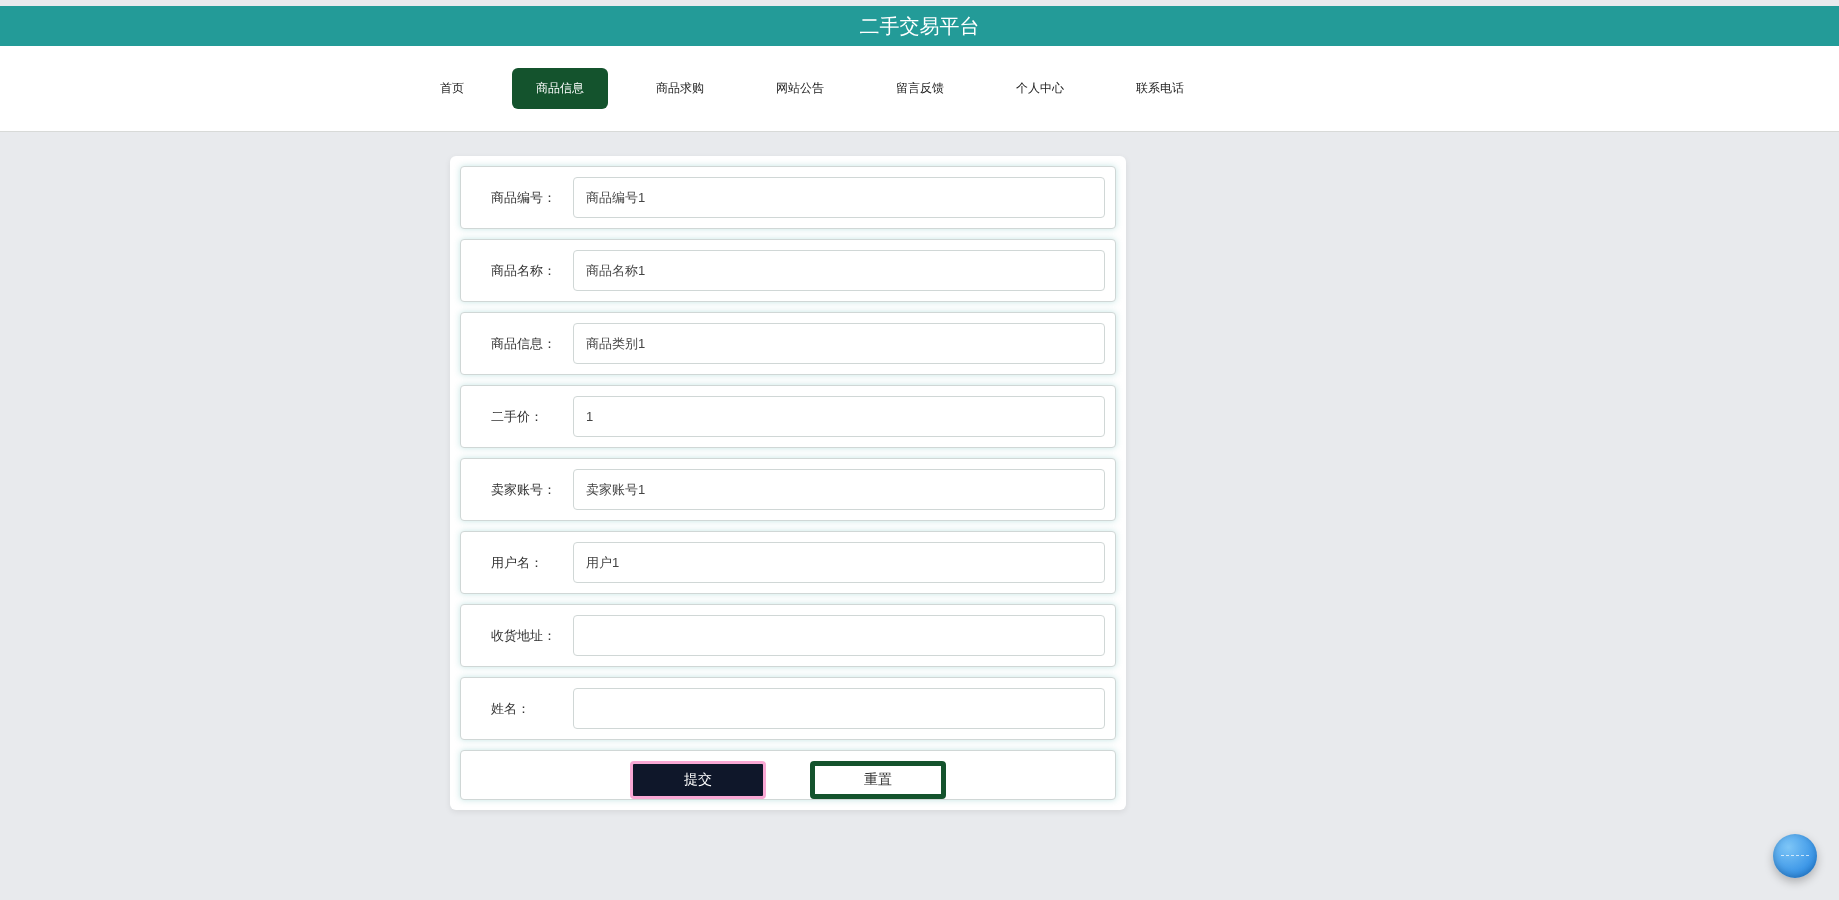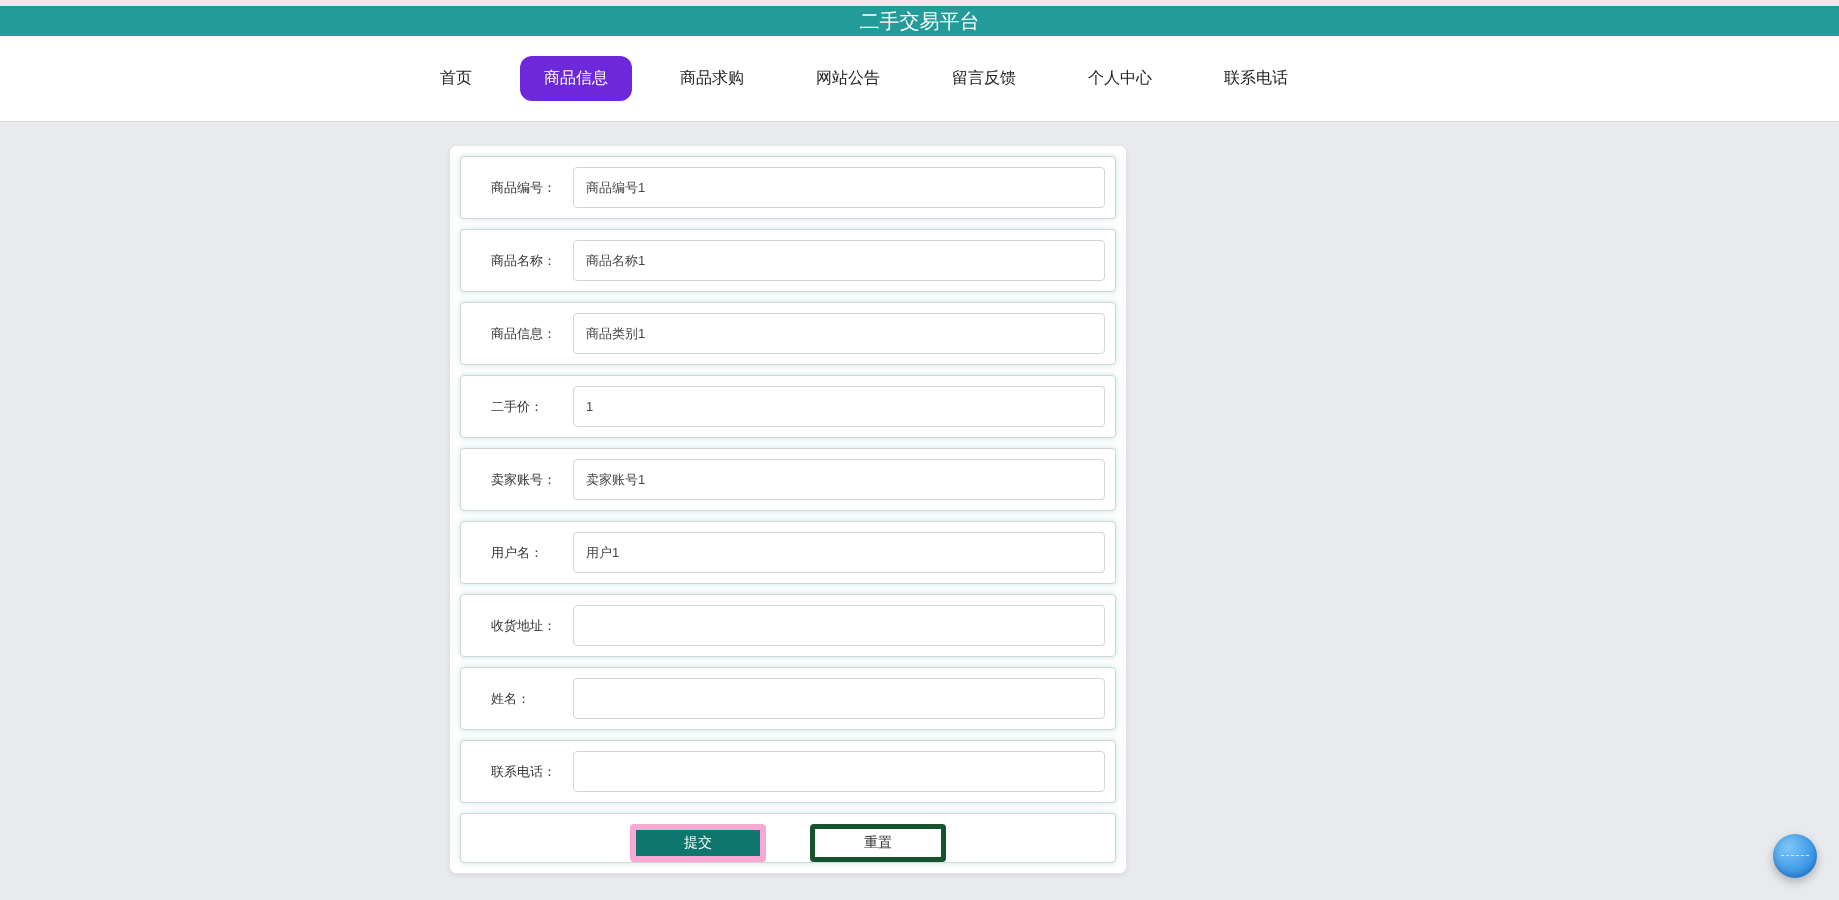--- a/index.html
+++ b/index.html
@@ -10,49 +10,48 @@
     body {
       font-family: "Microsoft YaHei", Arial, sans-serif;
       background: #e8eaed;
       width: 1839px;
       height: 900px;
       overflow: hidden;
     }
     .top-bar {
       background: #239b98;
       color: #ffffff;
-      height: 30px;
+      height: 40px;
       display: flex;
       align-items: center;
       justify-content: center;
       font-size: 20px;
       margin-top: 6px;
     }
     .nav-bar {
       background: #ffffff;
       height: 86px;
       display: flex;
       align-items: center;
       justify-content: flex-start;
       padding-left: 410px;
       gap: 12px;
       border-bottom: 1px solid #d8dad8;
     }
     .nav-item {
       padding: 12px 24px;
-      font-size: 16px;
+      font-size: 12px;
       color: #222;
       cursor: pointer;
       border-radius: 6px;
       margin: 0 6px;
     }
     .nav-item.active {
-      background: #6d28d9;
+      background: #14532d;
       color: #ffffff;
-      border-radius: 12px;
     }
     .content-area {
       padding-top: 24px;
       display: flex;
       justify-content: flex-start;
       padding-left: 450px;
     }
     .form-card {
       background: #ffffff;
       width: 676px;
@@ -101,23 +100,23 @@
       width: 136px;
       height: 38px;
       border-radius: 4px;
       font-size: 14px;
       cursor: pointer;
       display: flex;
       align-items: center;
       justify-content: center;
     }
     .btn-primary {
-      background: #0f766e;
+      background: #0f172a;
       color: #ffffff;
-      border: 6px solid #f9a8d4;
+      border: 3px solid #f9a8d4;
     }
     .btn-secondary {
       background: #ffffff;
       color: #333;
       border: 5px solid #14532d;
     }
     .floating-ball {
       position: fixed;
       right: 22px;
       bottom: 22px;
@@ -190,24 +189,20 @@
     <div class="form-row">
       <span class="form-label">收货地址：</span>
       <input class="form-input" type="text" value="" style="">
     </div>
 
     <div class="form-row">
       <span class="form-label">姓名：</span>
       <input class="form-input" type="text" value="" style="">
     </div>
 
-    <div class="form-row">
-      <span class="form-label">联系电话：</span>
-      <input class="form-input" type="text" value="" style="">
-    </div>
 
     <div class="button-row">
       <div class="btn btn-primary">提交</div>
       <div class="btn btn-secondary">重置</div>
     </div>
 
   </div>
 </div>
 
 <div class="floating-ball">

